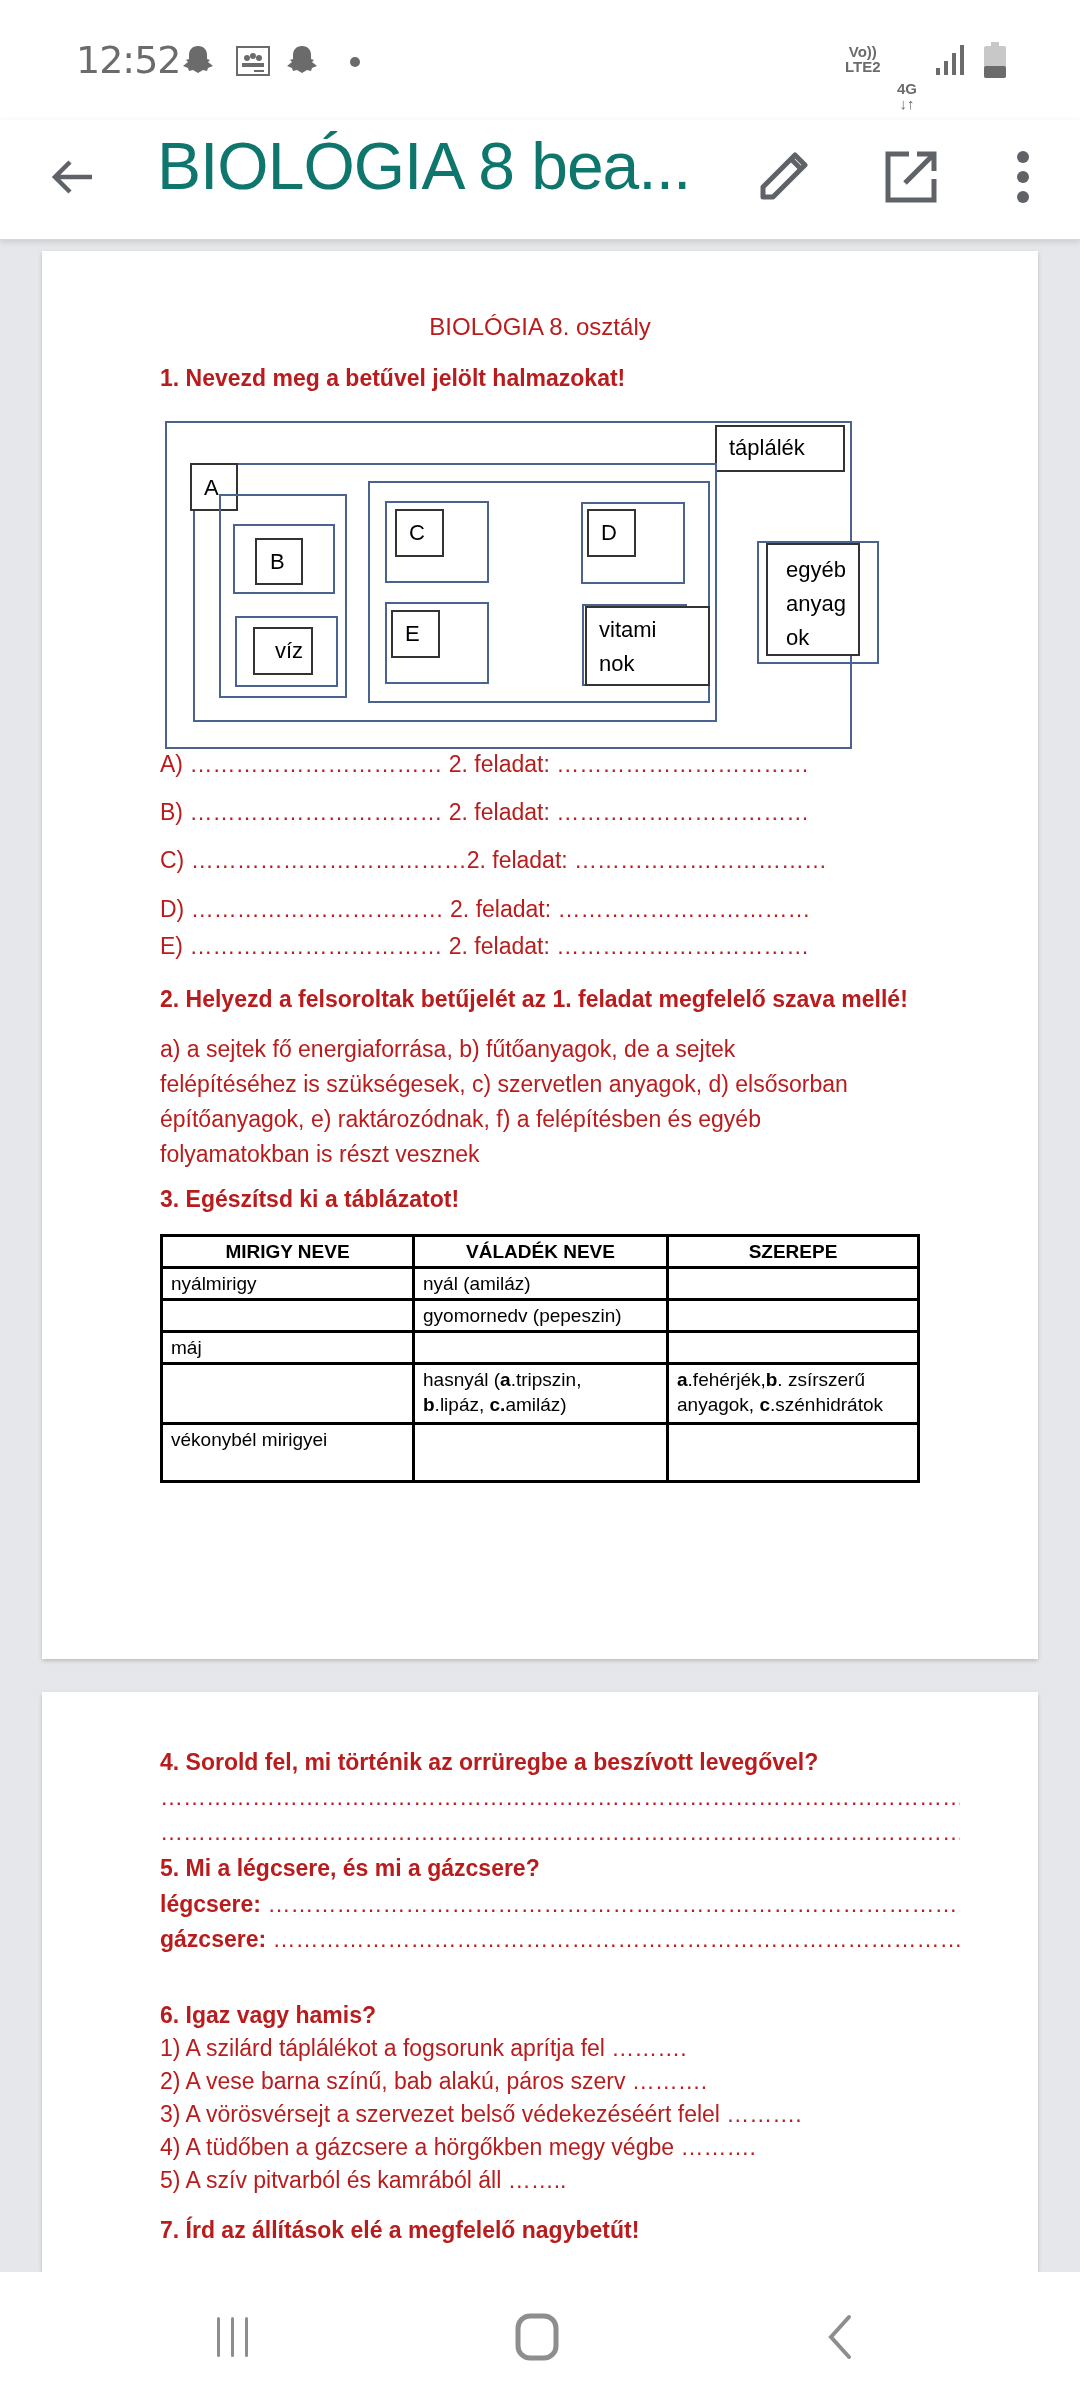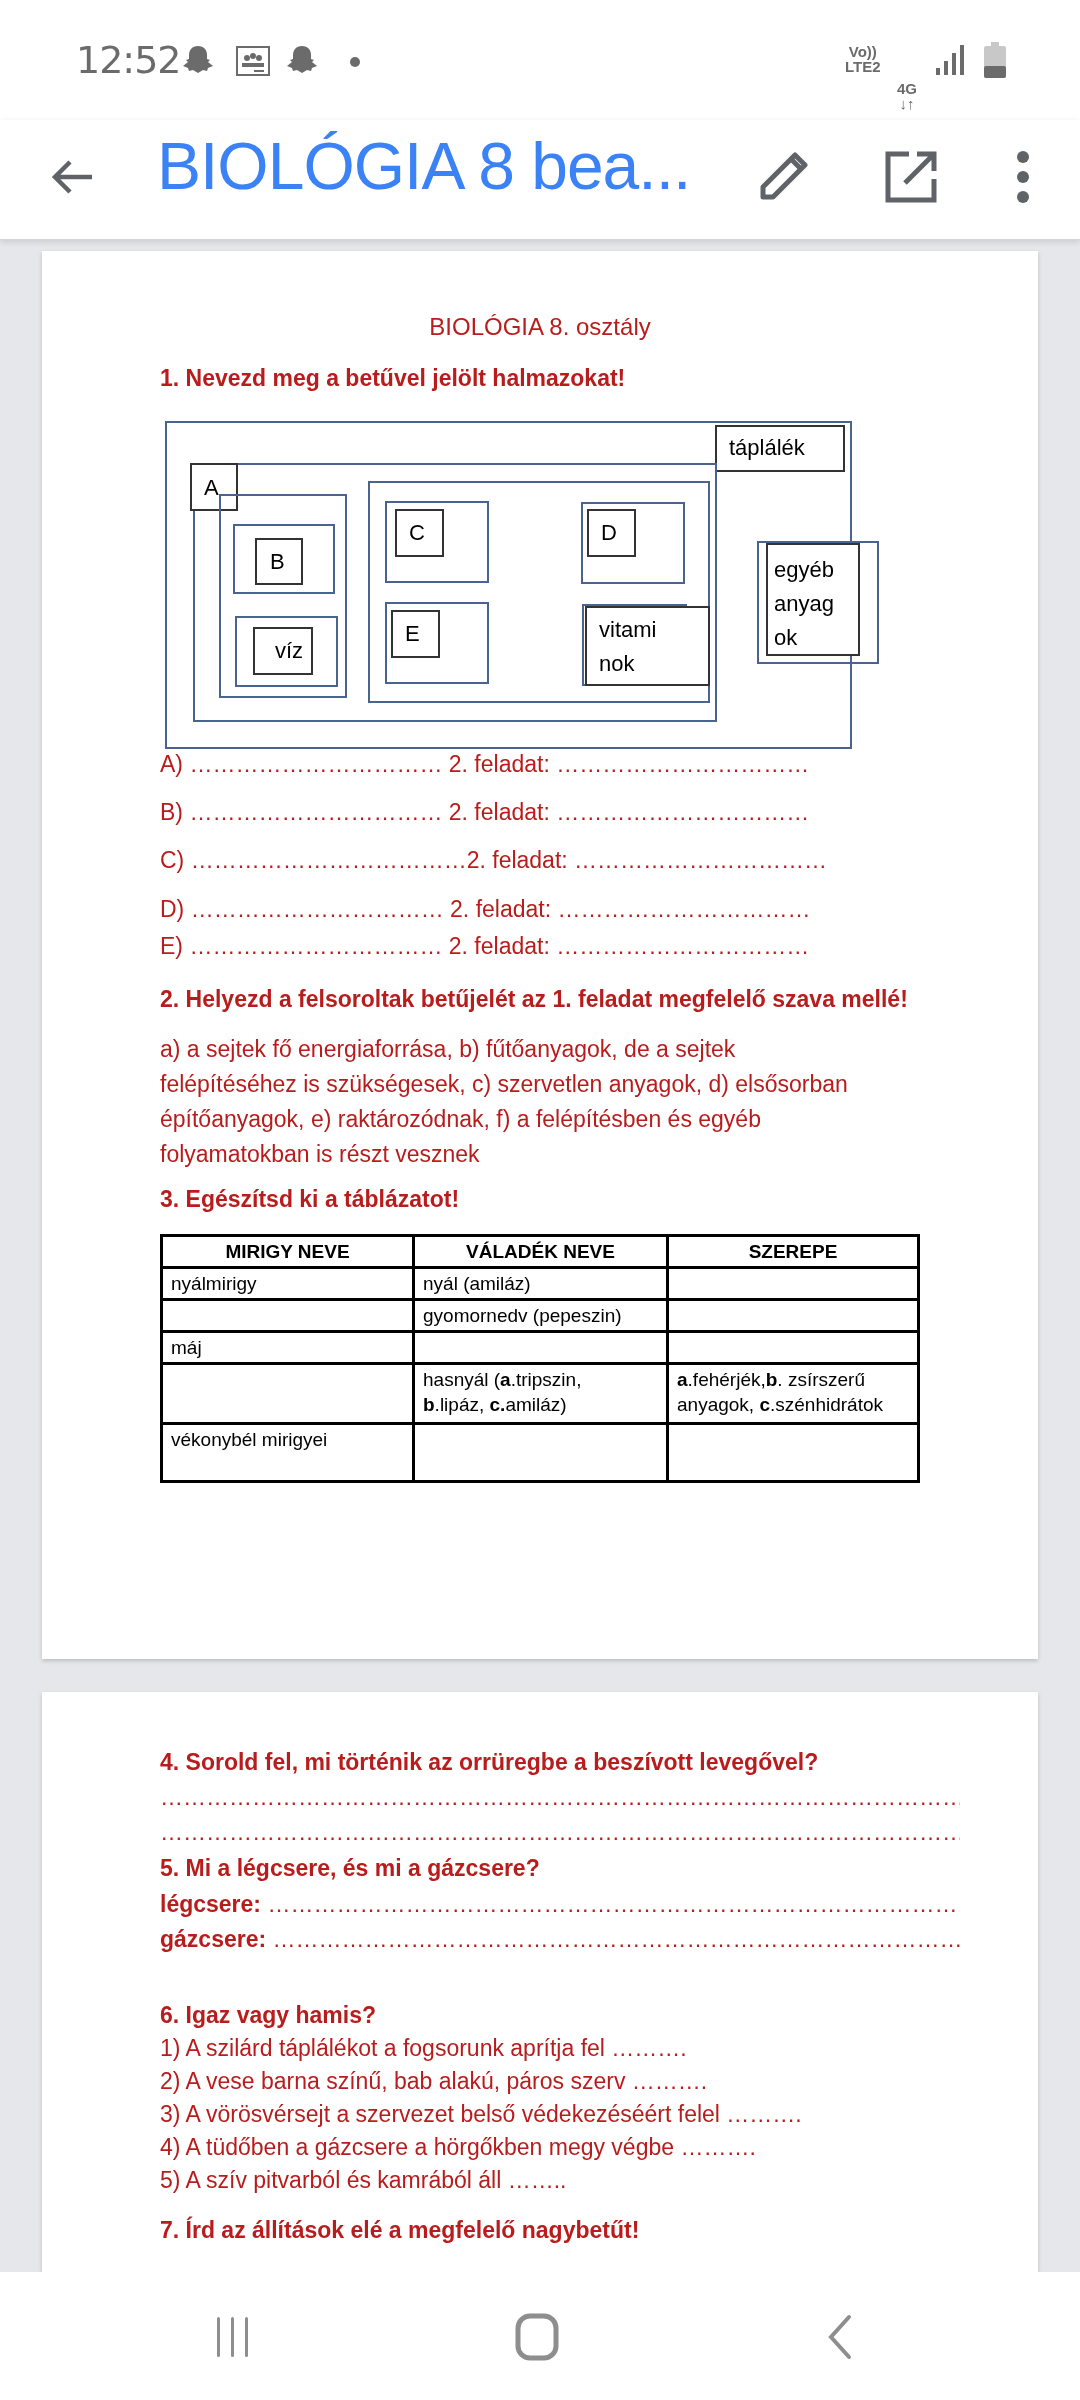--- a/index.html
+++ b/index.html
@@ -10,21 +10,21 @@
   .status-bar { position: absolute; left: 0; top: 0; width: 1080px; height: 120px; background: #ffffff; padding-left: 48px; }
   .status-time { position: absolute; left: 76px; top: 38px; font-family: "DejaVu Sans", sans-serif; font-size: 38px; color: #6b6b6b; letter-spacing: -1px; }
   .status-icon { position: absolute; top: 44px; }
   .ghost { width: 32px; height: 34px; }
   .dot { position: absolute; left: 350px; top: 57px; width: 10px; height: 10px; border-radius: 50%; background: #6b6b6b; }
   .volte { position: absolute; left: 845px; top: 44px; font-size: 15px; line-height: 15px; color: #6b6b6b; font-weight: bold; text-align: center; }
   .net4g { position: absolute; left: 897px; top: 44px; font-size: 15px; line-height: 15px; color: #6b6b6b; font-weight: bold; text-align: center; margin-top: 37px; }
 
   
   .app-bar { position: absolute; left: 0; top: 120px; width: 1080px; height: 120px; background: #ffffff; border-bottom: 1px solid #d6d6d8; box-shadow: 0 2px 6px rgba(0,0,0,0.12); z-index: 3; }
-  .app-title { position: absolute; left: 157px; top: 8px; font-family: "Liberation Sans", sans-serif; font-size: 66px; color: #3b82f6; white-space: nowrap; letter-spacing: -1px; }
+  .app-title { position: absolute; left: 157px; top: 8px; font-family: "Liberation Sans", sans-serif; font-size: 66px; color: #0f766e; white-space: nowrap; letter-spacing: -1px; }
   .app-btn { position: absolute; top: 22px; width: 70px; height: 70px; display: flex; align-items: center; justify-content: center; }
 
   
   .page { position: absolute; left: 42px; width: 996px; background: #ffffff; box-shadow: 0 2px 4px rgba(0,0,0,0.18); }
   .page1 { top: 251px; height: 1408px; }
   .page2 { top: 1692px; height: 580px; }
 
   .doc { position: absolute; font-family: Liberation Sans, sans-serif; color: #b91c1c; white-space: nowrap; }
   .doc-title { left: 0; width: 996px; text-align: center; top: 62px; font-size: 24px; }
   .h { font-size: 23px; font-weight: bold; }
@@ -138,21 +138,21 @@
     <div class="lbl" style="left:545px;top:258px;width:49px;height:48px;padding:9px 12px">D</div>
     <div class="box" style="left:343px;top:351px;width:104px;height:82px"></div>
     <div class="lbl" style="left:349px;top:359px;width:49px;height:48px;padding:9px 12px">E</div>
     <div class="box" style="left:540px;top:353px;width:105px;height:82px"></div>
     <div class="lbl" style="left:543px;top:355px;width:125px;height:80px;padding:5px 12px;line-height:34px">
       <div>vitami</div>
       <div>nok</div>
     </div>
 
     <div class="box" style="left:715px;top:290px;width:122px;height:123px"></div>
-    <div class="lbl" style="left:724px;top:292px;width:94px;height:113px;padding:8px 6px;line-height:34px">
+    <div class="lbl" style="left:724px;top:292px;width:94px;height:113px;padding:8px 18px;line-height:34px">
       <div>egyéb</div>
       <div>anyag</div>
       <div>ok</div>
     </div>
   </div>
 
   <div class="doc t" style="left:118px;top:500px"><span>A) </span><span>……………………………</span><span> 2. feladat: </span><span>……………………………</span></div>
   <div class="doc t" style="left:118px;top:548px"><span>B) </span><span>……………………………</span><span> 2. feladat: </span><span>……………………………</span></div>
   <div class="doc t" style="left:118px;top:596px"><span>C) </span><span>………………………………</span><span>2. feladat: </span><span>……………………………</span></div>
   <div class="doc t" style="left:118px;top:645px"><span>D) </span><span>……………………………</span><span> 2. feladat: </span><span>……………………………</span></div>

